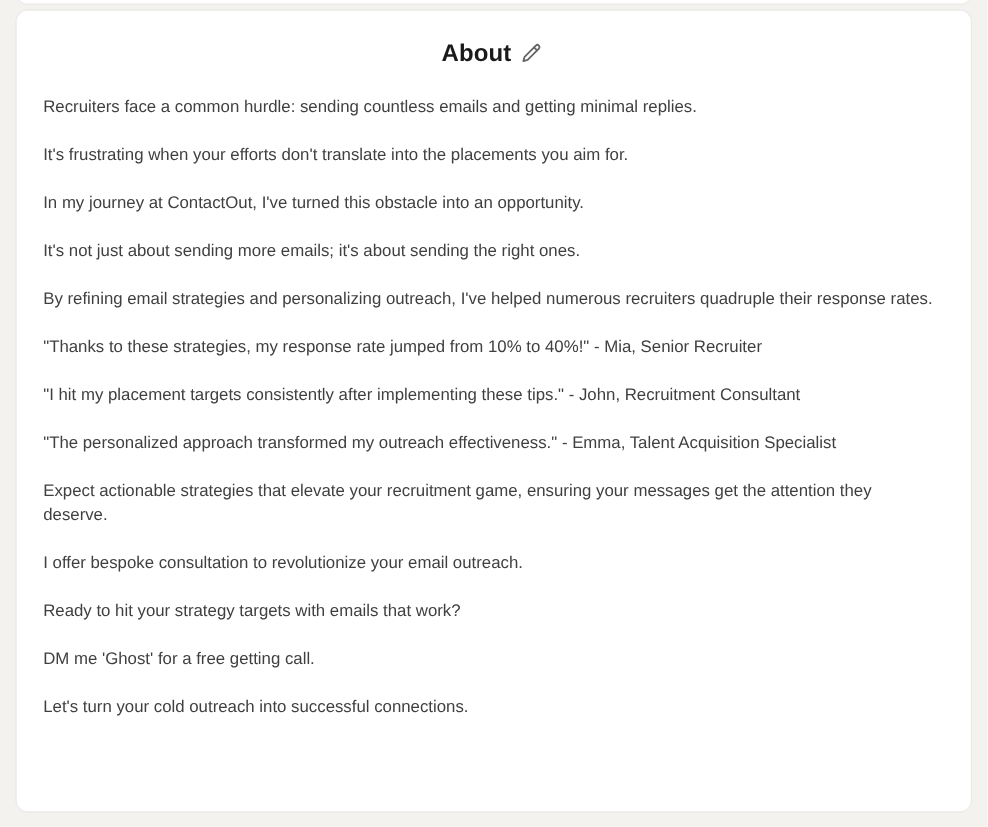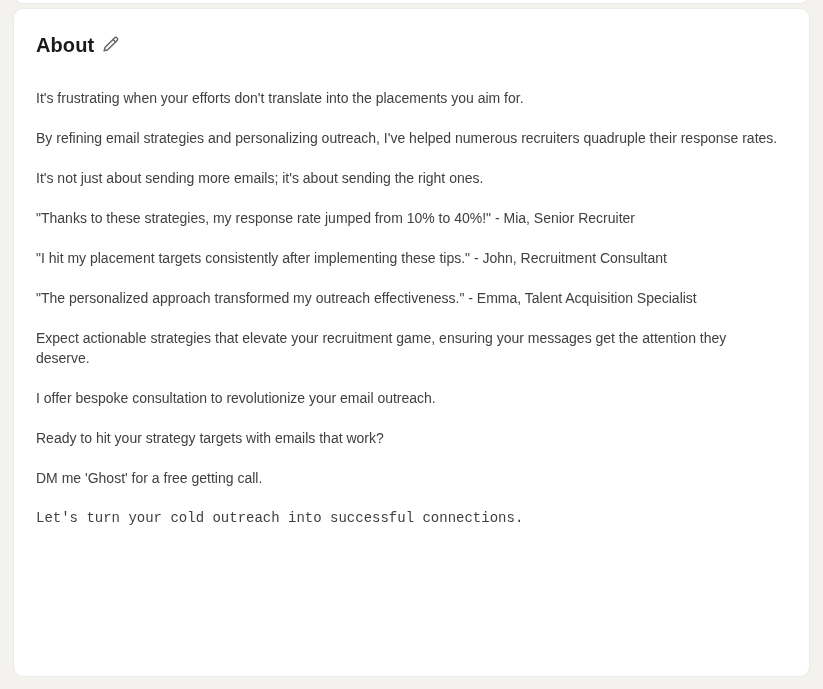--- a/index.html
+++ b/index.html
@@ -32,23 +32,23 @@
     width: 797px;
     height: 669px;
     background: #ffffff;
     border: 1px solid rgba(0,0,0,0.08);
     border-radius: 10px;
     box-sizing: border-box;
     padding: 24px 22px 20px 22px;
   }
   .card-header {
     display: flex;
-    justify-content: flex-start;
+    justify-content: center;
     align-items: flex-start;
-    margin-bottom: 28px;
+    margin-bottom: 18px;
   }
   .card-title {
     font-size: 20px;
     line-height: 25px;
     font-weight: 700;
     color: #1a1a1a;
     margin: 0;
     letter-spacing: 0.1px;
   }
   .edit-btn {
@@ -66,44 +66,45 @@
   }
   .about-body p {
     font-size: 14px;
     line-height: 20px;
     color: #404040;
     margin: 0 0 20px 0;
     max-width: 745px;
   }
   .about-body p:last-child {
     margin-bottom: 4px;
-    font-family: Liberation Mono, monospace;
   }
 </style>
 </head>
 <body>
 
 <div class="prev-card-sliver"></div>
 
 <section class="about-card">
   <div class="card-header">
     <h2 class="card-title">About</h2>
     <button class="edit-btn">
       <span style="display:flex;">
         <svg width="21" height="21" viewBox="0 0 24 24" fill="none" stroke="#666666" stroke-width="1.7" stroke-linejoin="round" stroke-linecap="round">
           <path d="M4.7 19.3l1.2-4.1L16.6 4.5a2.05 2.05 0 0 1 2.9 2.9L8.8 18.1l-4.1 1.2z"></path>
           <path d="M14.9 6.2l2.9 2.9"></path>
         </svg>
       </span>
     </button>
   </div>
   <div class="about-body">
+    <p>Recruiters face a common hurdle: sending countless emails and getting minimal replies.</p>
     <p>It's frustrating when your efforts don't translate into the placements you aim for.</p>
+    <p>In my journey at ContactOut, I've turned this obstacle into an opportunity.</p>
+    <p>It's not just about sending more emails; it's about sending the right ones.</p>
     <p>By refining email strategies and personalizing outreach, I've helped numerous recruiters quadruple their response rates.</p>
-    <p>It's not just about sending more emails; it's about sending the right ones.</p>
     <p>"Thanks to these strategies, my response rate jumped from 10% to 40%!" - Mia, Senior Recruiter</p>
     <p>"I hit my placement targets consistently after implementing these tips." - John, Recruitment Consultant</p>
     <p>"The personalized approach transformed my outreach effectiveness." - Emma, Talent Acquisition Specialist</p>
     <p>Expect actionable strategies that elevate your recruitment game, ensuring your messages get the attention they deserve.</p>
     <p>I offer bespoke consultation to revolutionize your email outreach.</p>
     <p>Ready to hit your strategy targets with emails that work?</p>
     <p>DM me 'Ghost' for a free getting call.</p>
     <p>Let's turn your cold outreach into successful connections.</p>
   </div>
 </section>

